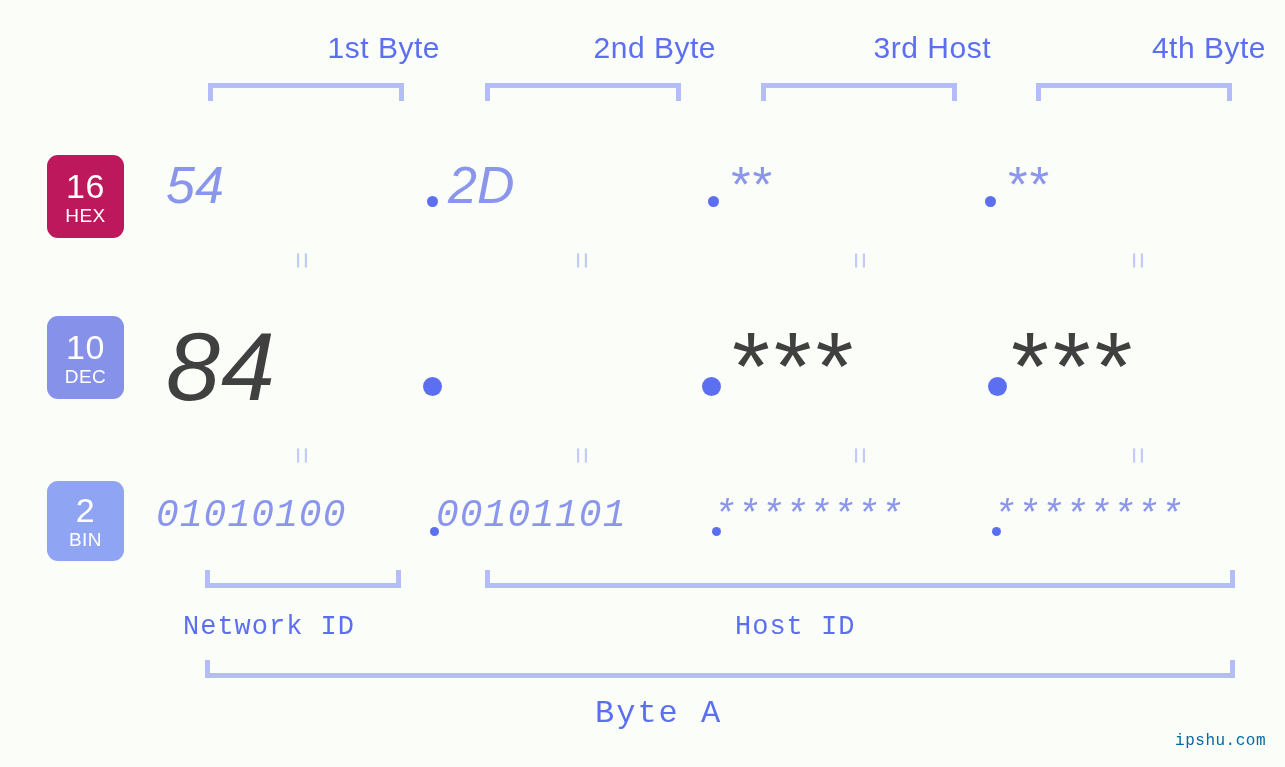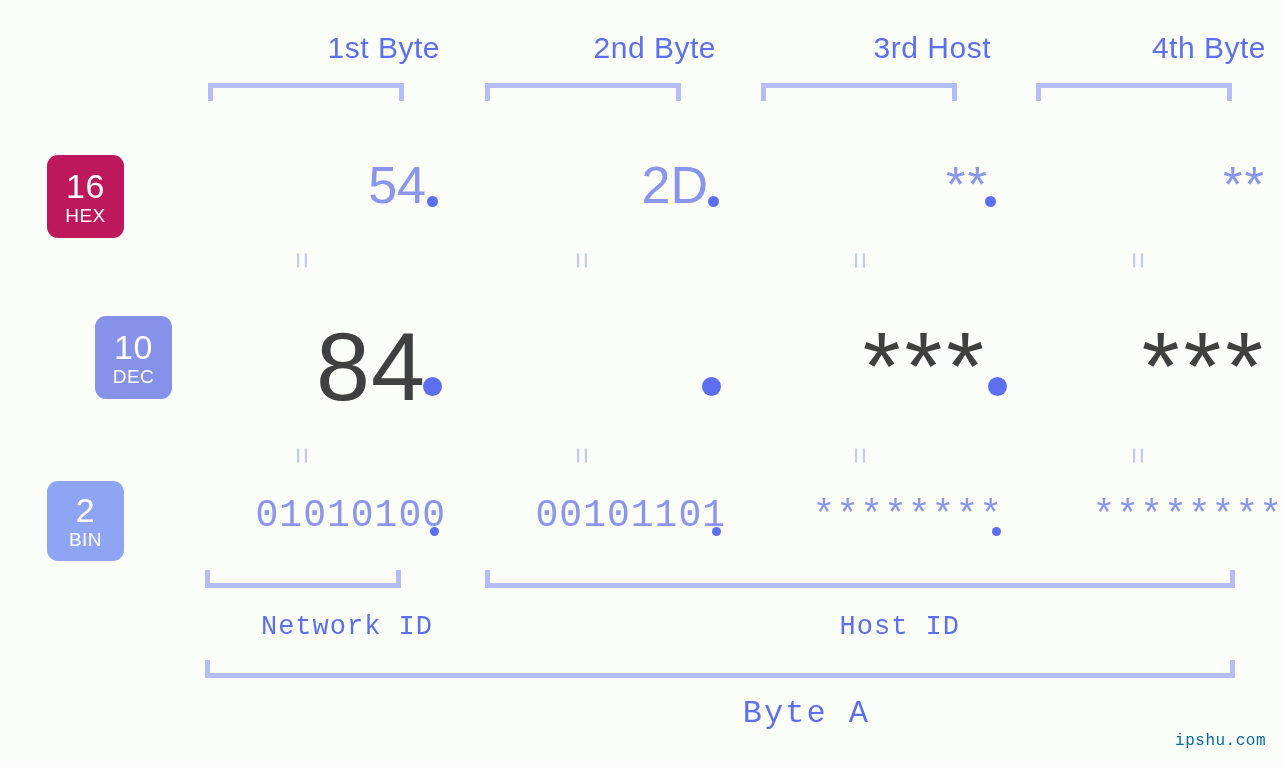--- a/index.html
+++ b/index.html
@@ -71,29 +71,30 @@
     font-weight: 400;
     letter-spacing: 0.5px;
   }
   .badge .nm {
     font-size: 19px;
     font-weight: 400;
     margin-top: 3px;
     letter-spacing: 0.5px;
   }
   #badge-hex { top: 155px; height: 83px; background: #be185d; }
-  #badge-dec { top: 316px; height: 83px; background: #8691ea; margin-left: 48px; }
+  #badge-dec { top: 316px; height: 83px; background: #8691ea; }
   #badge-bin { top: 481px; height: 80px; background: #8fa4f3; }
 
   
   .row-cell {
     position: absolute;
-    text-align: right;
+    text-align: left;
     white-space: nowrap;
     color: #5c6ff0;
+    font-style: italic;
   }
 
   
   .hex-val {
     top: 155px;
     width: 260px;
     font-family: "Liberation Sans", sans-serif;
     font-size: 52px;
     color: #8a95ec;
     line-height: 60px;
@@ -159,21 +160,21 @@
     font-family: "Liberation Sans", sans-serif;
     font-size: 29px;
     color: #c3caf9;
     transform: rotate(90deg);
     line-height: 29px;
   }
 
   
   .sect-label {
     position: absolute;
-    text-align: right;
+    text-align: left;
     font-family: "Liberation Mono", monospace;
     font-size: 27px;
     color: #5c6ff0;
     white-space: nowrap;
     letter-spacing: 1px;
   }
   #class-label {
     font-size: 32px;
     letter-spacing: 2px;
   }

